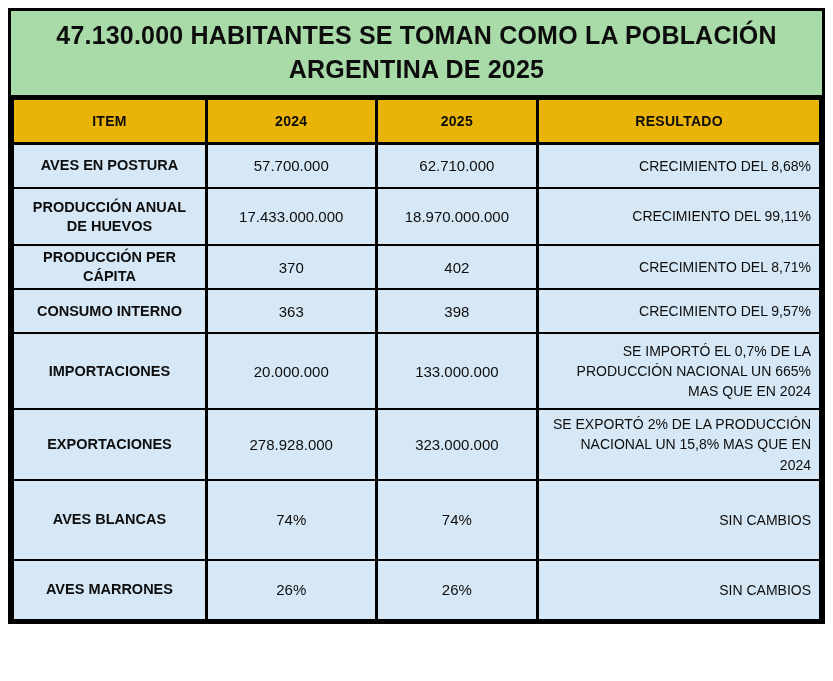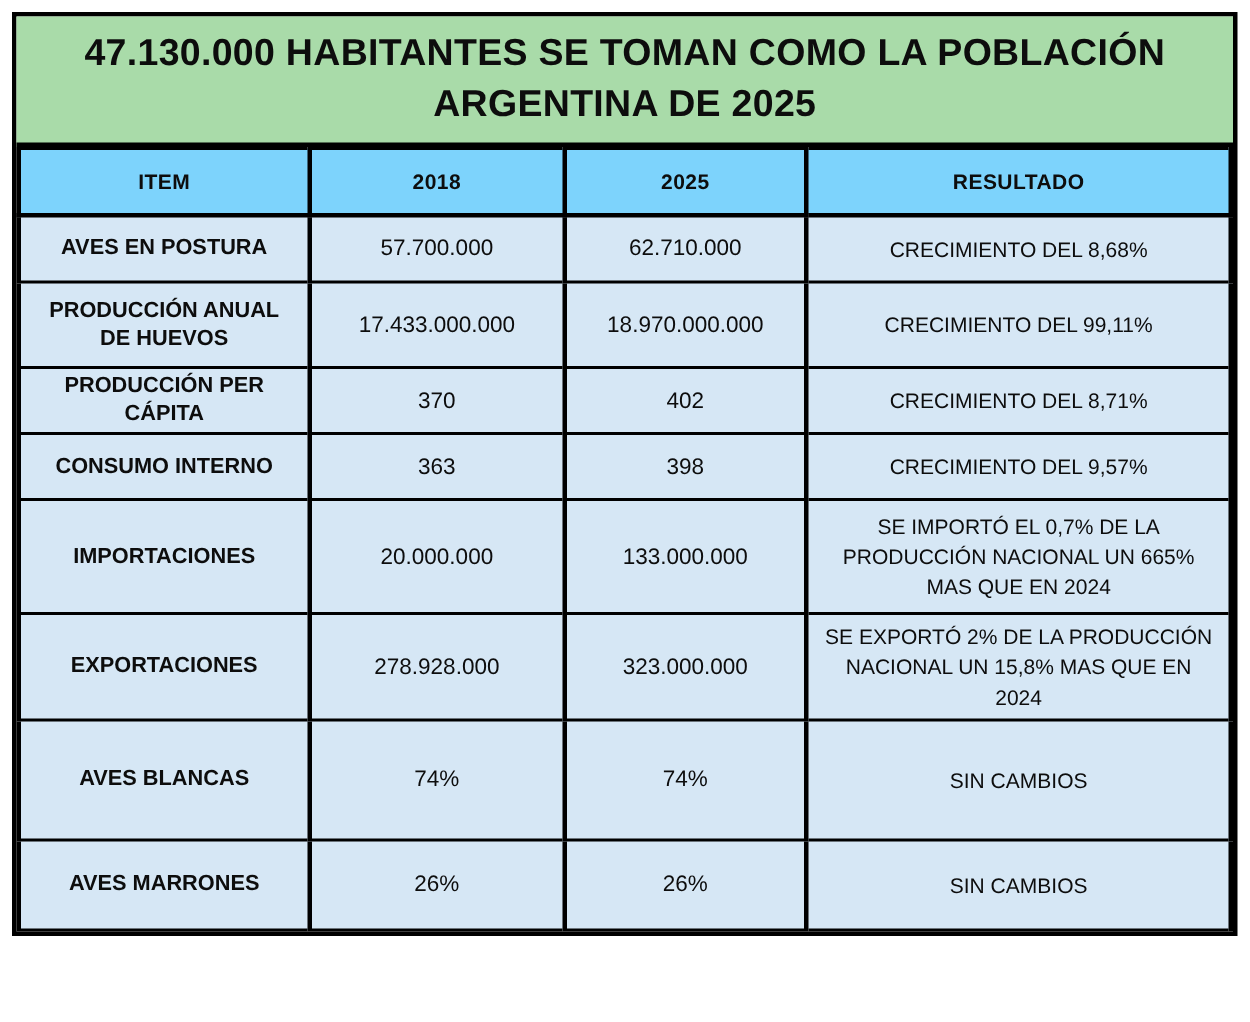--- a/index.html
+++ b/index.html
@@ -52,21 +52,21 @@
   th, td {
     border: 2px solid #000000;
     border-left-width: 3px;
     border-right-width: 3px;
     text-align: center;
     vertical-align: middle;
     padding: 2px 10px;
     box-sizing: border-box;
   }
   thead th {
-    background: #7dd3fc;
+    background: #eab308;
     font-size: 14px;
     font-weight: 700;
     height: 44px;
     border-bottom-width: 3px;
     letter-spacing: 0.3px;
   }
   tbody td { background: #d6e7f5; }
   td.item {
     font-weight: 700;
     font-size: 14.5px;
@@ -74,20 +74,21 @@
   }
   td.val {
     font-weight: 400;
     font-size: 15px;
   }
   td.res {
     font-weight: 400;
     font-size: 14px;
     line-height: 1.45;
     padding: 4px 8px;
+    text-align: right;
   }
   
   tbody tr:nth-child(1) { height: 45px; }
   tbody tr:nth-child(2) { height: 57px; }
   tbody tr:nth-child(3) { height: 44px; }
   tbody tr:nth-child(4) { height: 44px; }
   tbody tr:nth-child(5) { height: 76px; }
   tbody tr:nth-child(6) { height: 60px; }
   tbody tr:nth-child(7) { height: 80px; }
   tbody tr:nth-child(8) { height: 60px; }
@@ -106,21 +107,21 @@
     <table class="stats">
       <colgroup>
         <col class="c-item">
         <col class="c-2024">
         <col class="c-2025">
         <col class="c-res">
       </colgroup>
       <thead>
         <tr>
           <th>ITEM</th>
-          <th>2018</th>
+          <th>2024</th>
           <th>2025</th>
           <th>RESULTADO</th>
         </tr>
       </thead>
       <tbody id="table-body">
   <tr>
     <td class="item">AVES EN POSTURA</td>
     <td class="val">57.700.000</td>
     <td class="val">62.710.000</td>
     <td class="res">CRECIMIENTO DEL 8,68%</td>

